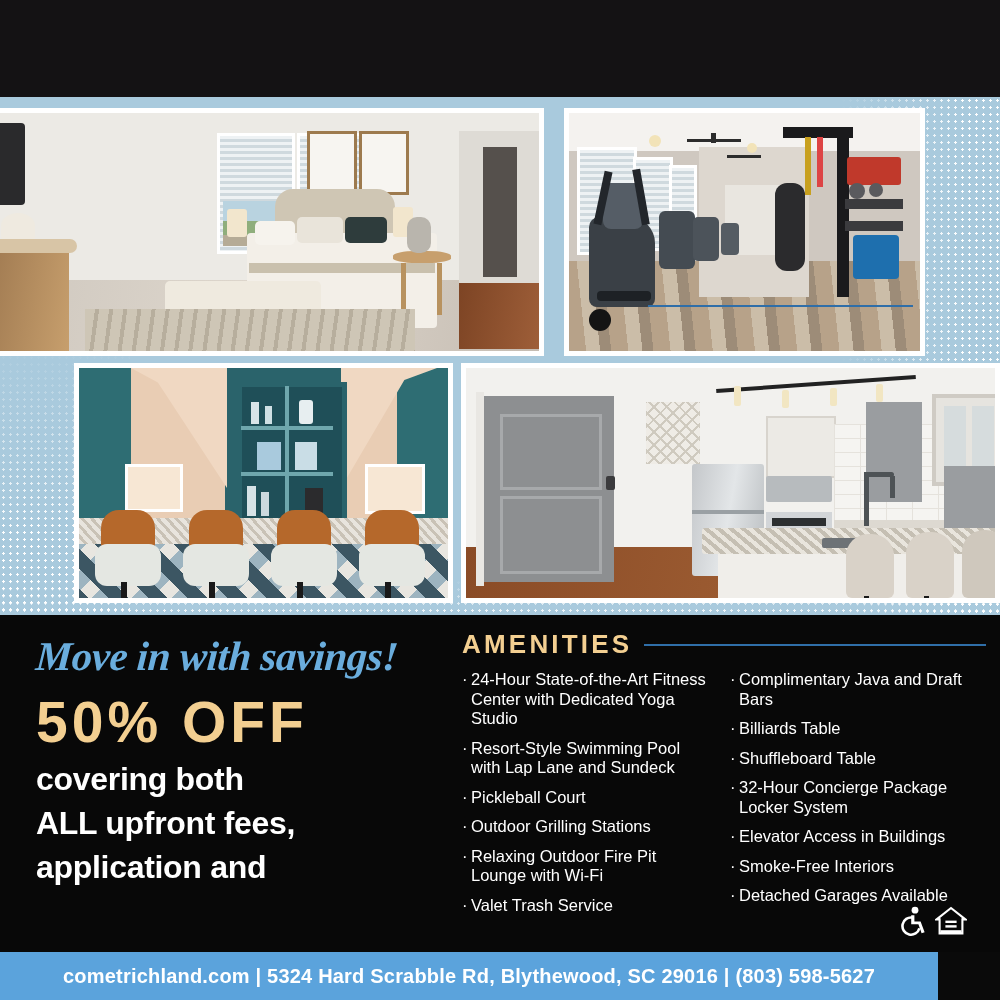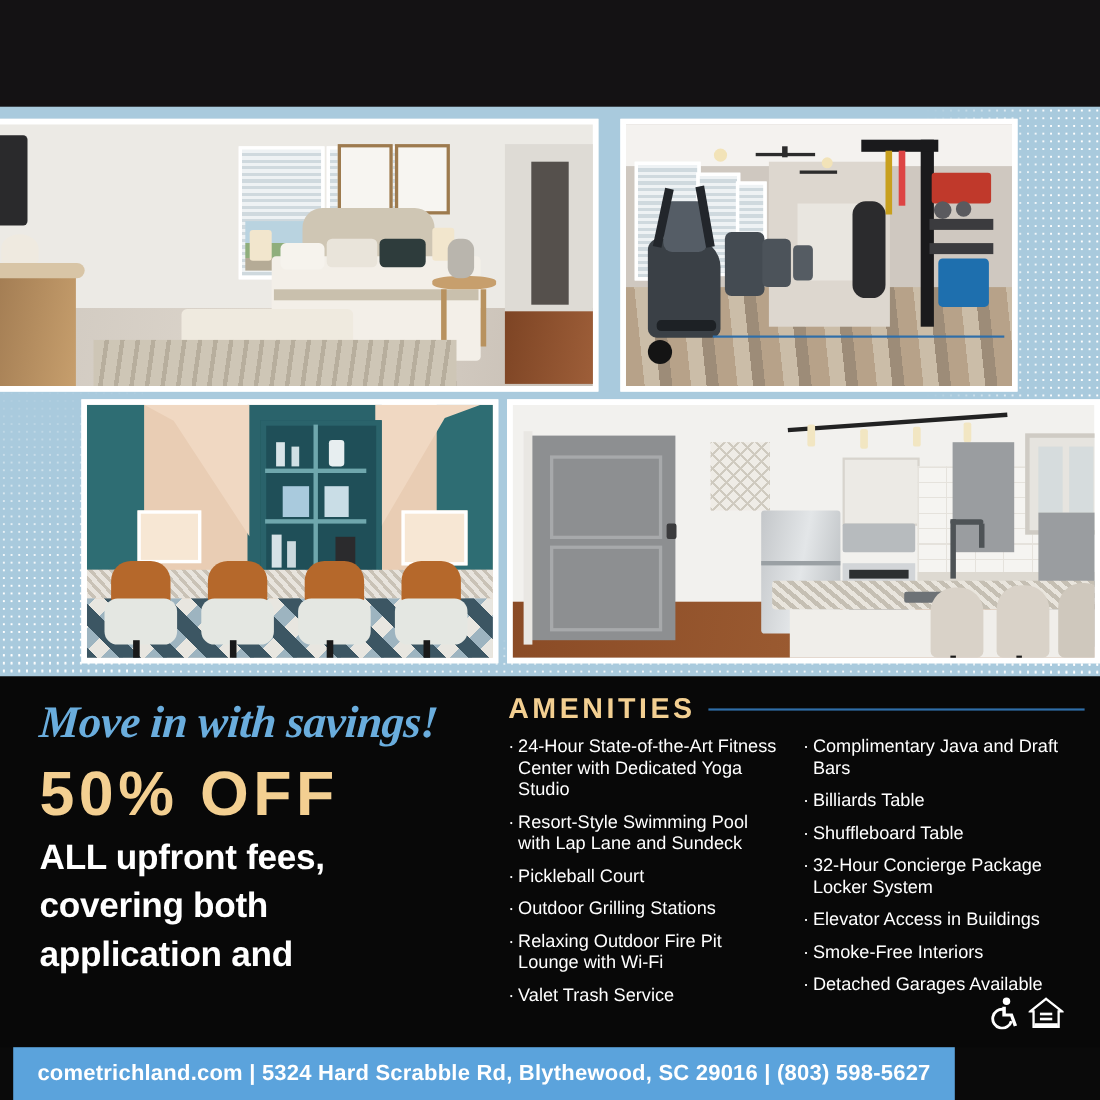--- a/index.html
+++ b/index.html
@@ -205,22 +205,22 @@
     position:absolute;
     left:898px; top:906px;
     display:flex;
     align-items:flex-end;
     gap:9px;
   }
 
   
   .footer {
     position:absolute;
-    left:12px; top:952px;
-    width:856px; height:48px;
+    left:0; top:952px;
+    width:938px; height:48px;
     background:#5ba3dc;
     display:flex;
     align-items:center;
     justify-content:center;
   }
   .footer-text {
     color:#ffffff;
     font-size:20px;
     font-weight:bold;
     letter-spacing:0.2px;
@@ -450,22 +450,22 @@
       </div>
     </div>
   </div>
 
   <div class="offer-panel">
 
     <div class="offer-left">
       <div class="offer-script">Move in with savings!</div>
       <div class="offer-pct">50% OFF</div>
       <div class="offer-body">
+        <div>covering both</div>
         <div>ALL upfront fees,</div>
-        <div>covering both</div>
         <div>application and</div>
       </div>
     </div>
 
     <div class="amen-wrap">
       <div class="amen-head-row">
         <span class="amen-title">AMENITIES</span>
         <span class="amen-rule"></span>
       </div>
       <div class="amen-cols">

